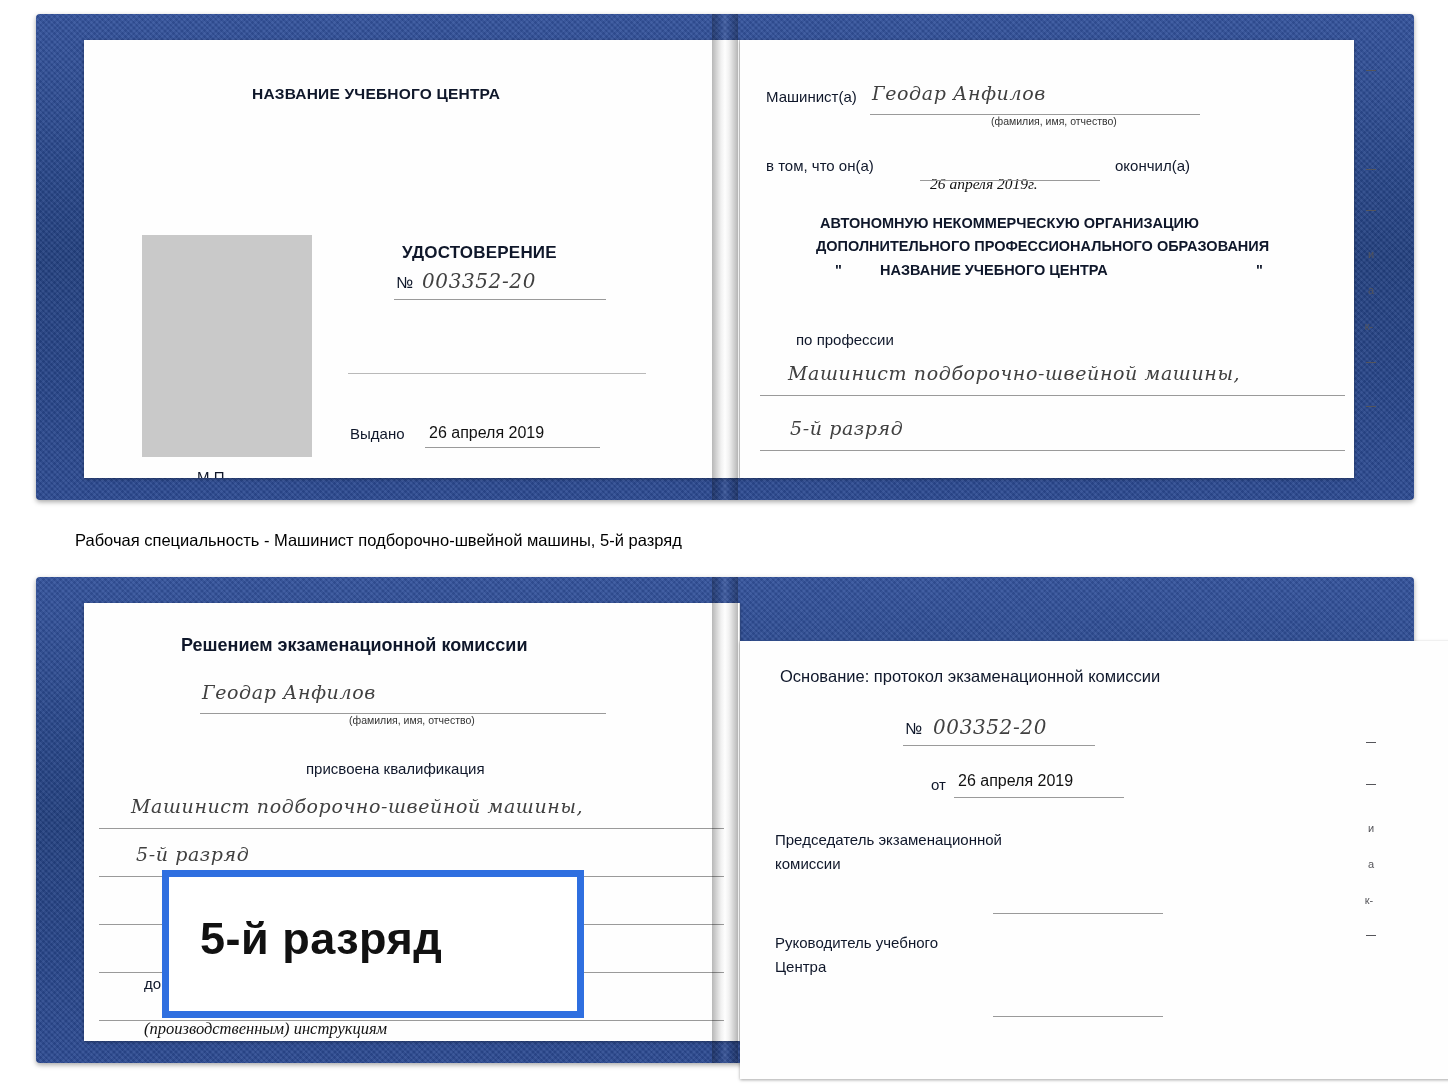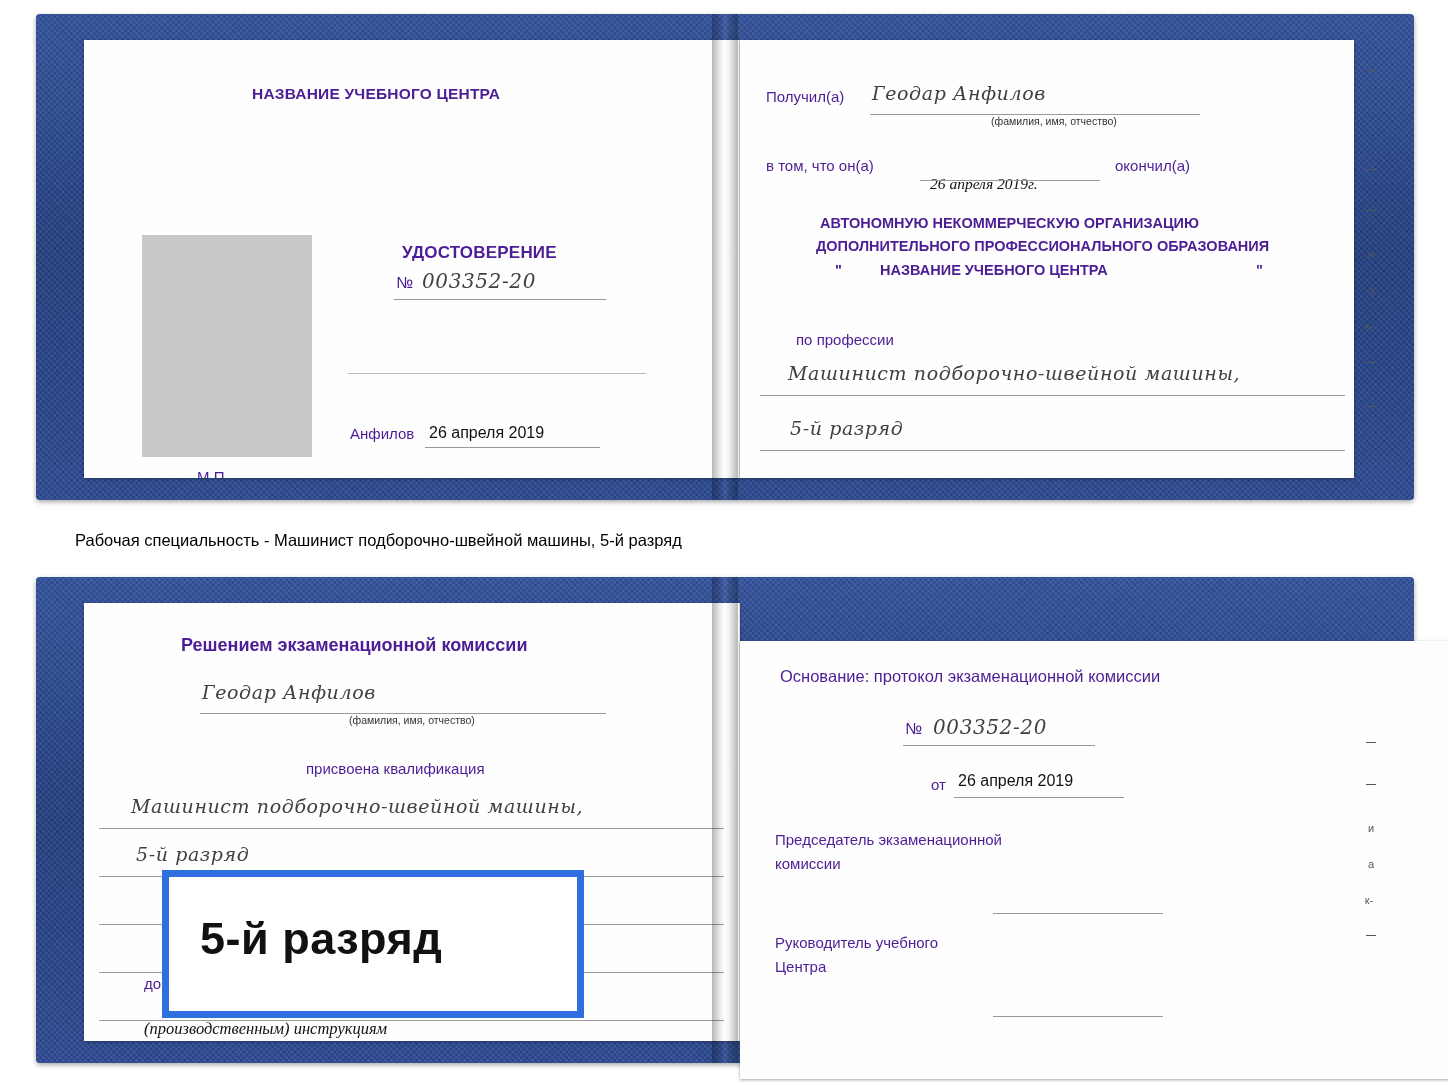--- a/index.html
+++ b/index.html
@@ -42,21 +42,21 @@
     background: #fefefe;
     box-shadow: 0 1px 3px rgba(0,0,0,0.35);
     overflow: hidden;
   }
   .page.left { border-right: 1px solid #d8d8d8; }
 
   
   .t {
     position: absolute;
     white-space: nowrap;
-    color: #4c1d95;
+    color: #0f172a;
   }
   .center-title {
     font-weight: bold;
     font-size: 15.5px;
     letter-spacing: 0.2px;
   }
   .lbl { font-size: 15px; }
   .lbl-sm { font-size: 10.5px; color: #333; }
   .bold { font-weight: bold; }
 
@@ -149,30 +149,30 @@
     <div class="photo" style="left:58px; top:195px; width:170px; height:222px;"></div>
 
     <div class="t center-title" style="left:318px; top:203px; font-size:17px;">УДОСТОВЕРЕНИЕ</div>
 
     <div class="t" style="left:312px; top:234px; font-size:16px;">№</div>
     <div class="ink" style="left:338px; top:229px; font-size:20px;">003352-20</div>
     <div class="rule" style="left:310px; top:259px; width:212px;"></div>
 
     <div class="rule light" style="left:264px; top:333px; width:298px;"></div>
 
-    <div class="t lbl" style="left:266px; top:385px;">Анфилов</div>
+    <div class="t lbl" style="left:266px; top:385px;">Выдано</div>
     <div class="typed-val" style="left:345px; top:384px;">26 апреля 2019</div>
     <div class="rule" style="left:341px; top:407px; width:175px;"></div>
 
     <div class="t lbl" style="left:113px; top:428px; font-size:15px;">М.П.</div>
   </div>
 
   <div class="page" style="left:704px; top:26px; width:614px; height:438px;">
 
-    <div class="t lbl" style="left:26px; top:48px;">Получил(а)</div>
+    <div class="t lbl" style="left:26px; top:48px;">Машинист(а)</div>
     <div class="ink" style="left:132px; top:42px;">Геодар Анфилов</div>
     <div class="rule" style="left:130px; top:74px; width:330px;"></div>
     <div class="t lbl-sm" style="left:251px; top:75px;">(фамилия, имя, отчество)</div>
 
     <div class="t lbl" style="left:26px; top:117px;">в том, что он(а)</div>
     <div class="typed-val serif-it" style="left:190px; top:117px;">26 апреля 2019г.</div>
     <div class="rule" style="left:180px; top:140px; width:180px;"></div>
     <div class="t lbl" style="left:375px; top:117px;">окончил(а)</div>
 
     <div class="t bold" style="left:80px; top:175px; font-size:14.5px;">АВТОНОМНУЮ НЕКОММЕРЧЕСКУЮ ОРГАНИЗАЦИЮ</div>

